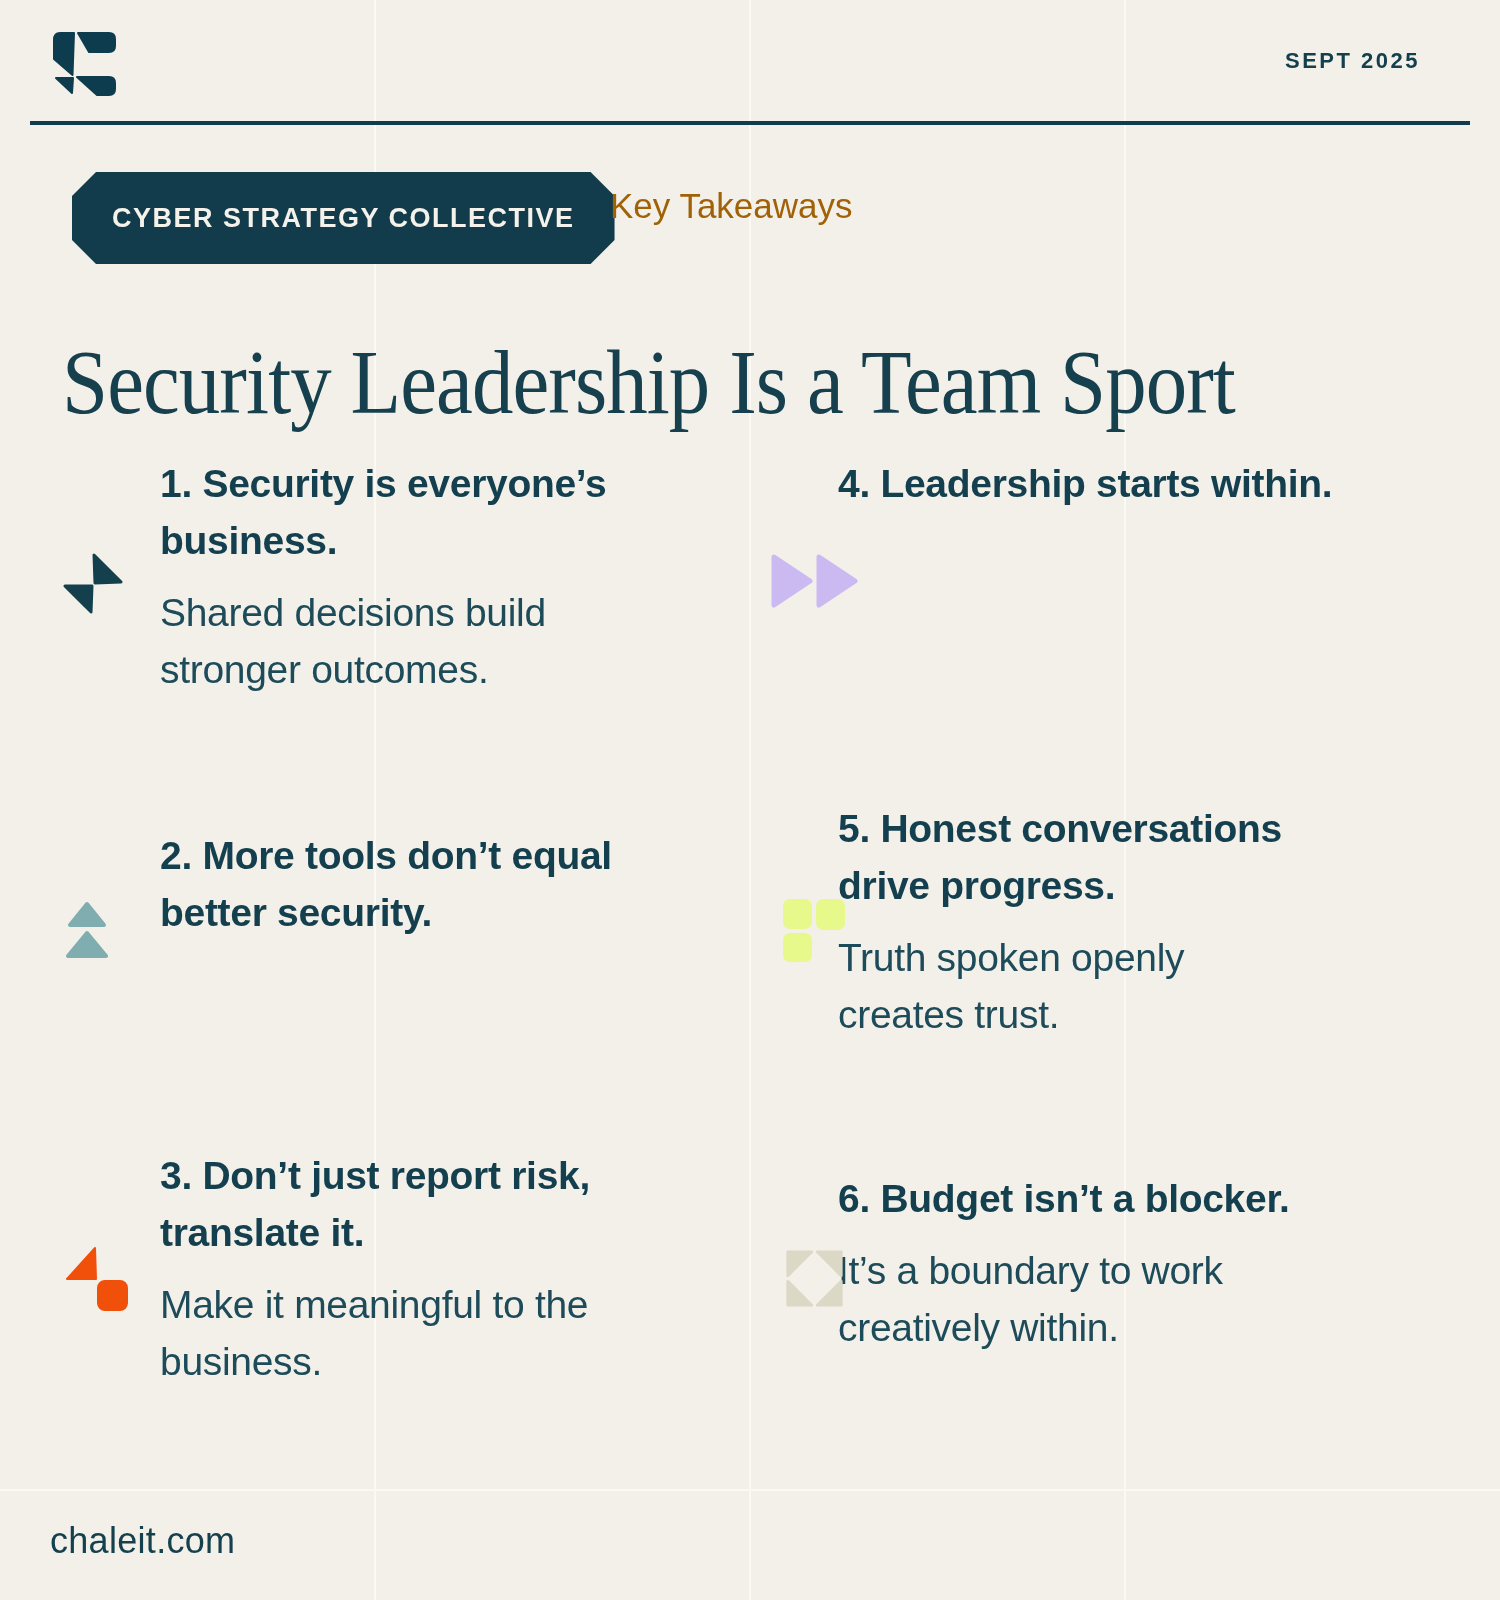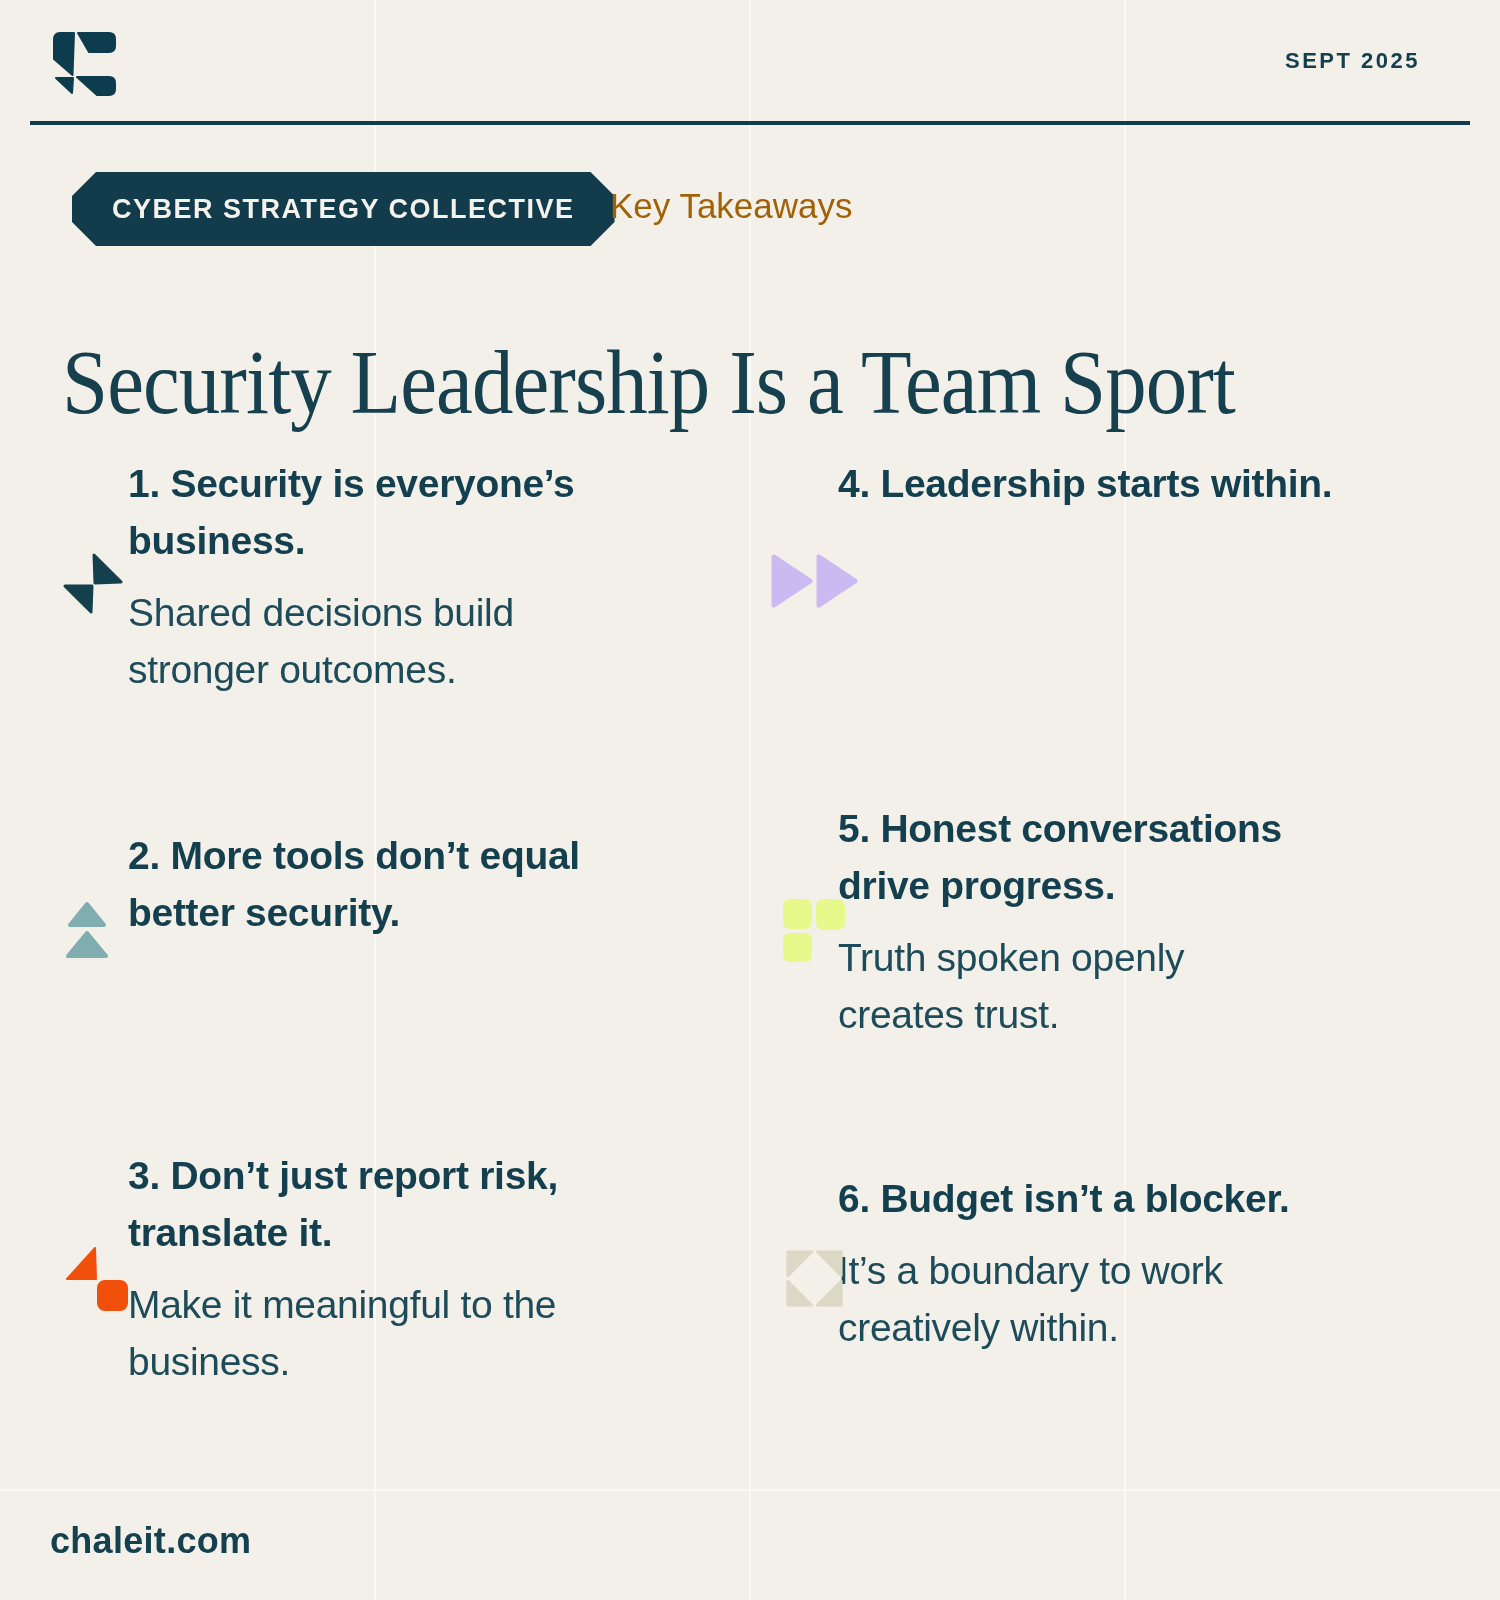--- a/index.html
+++ b/index.html
@@ -15,53 +15,53 @@
   .logo{position:absolute;left:50px;top:30px;width:68px;height:68px;}
   .date{
     position:absolute;right:80px;top:48px;
     font-size:22px;font-weight:700;letter-spacing:2.5px;color:#14404e;
   }
   .rule{position:absolute;left:30px;top:121px;width:1440px;height:4px;background:#113c4d;}
 
   .badge{
     position:absolute;left:72px;top:172px;height:66px;
     background:#123c4c;display:flex;align-items:center;
-    padding:4px 40px;
+    padding:13px 40px;
     clip-path:polygon(24px 0,calc(100% - 24px) 0,100% 24px,100% calc(100% - 24px),calc(100% - 24px) 100%,24px 100%,0 calc(100% - 24px),0 24px);
   }
   .badge span{
     color:#f4f2eb;font-size:27px;font-weight:700;letter-spacing:1.5px;white-space:nowrap;
   }
   .badge-suffix{
     position:absolute;left:610px;top:186px;font-size:35px;color:#a16207;white-space:nowrap;
   }
 
   .title{
     position:absolute;left:62px;top:274px;width:1560px;
     font-family:"Liberation Serif",serif;font-weight:400;
     font-size:92px;line-height:1.0;color:#17404f;letter-spacing:-1px;
     transform:scaleX(0.9);transform-origin:left top;white-space:nowrap;
   }
 
   .takeaway{position:absolute;}
   .tk-icon{position:absolute;left:0;top:0;}
-  .tk-text{margin-left:68px;width:620px;}
+  .tk-text{margin-left:100px;width:620px;}
   .tk-text-r{margin-left:68px;width:620px;}
   .tk-heading{
     font-size:39px;font-weight:700;line-height:57px;color:#133f4e;
     letter-spacing:-0.3px;white-space:pre-line;margin:0;
   }
   .tk-body{
     font-size:39px;font-weight:400;line-height:57px;color:#1e4b59;
     letter-spacing:-0.3px;white-space:pre-line;margin:15px 0 0 0;
   }
 
   .footer{
     position:absolute;left:50px;top:1520px;
-    font-size:36px;font-weight:700;letter-spacing:0.3px;color:#15404e;
+    font-size:36px;font-weight:400;letter-spacing:0.3px;color:#15404e;
   }
 </style>
 </head>
 <body>
 
 <div class="page">
 
   <div class="vline" style="left:374px"></div>
   <div class="vline" style="left:749px"></div>
   <div class="vline" style="left:1124px"></div>

